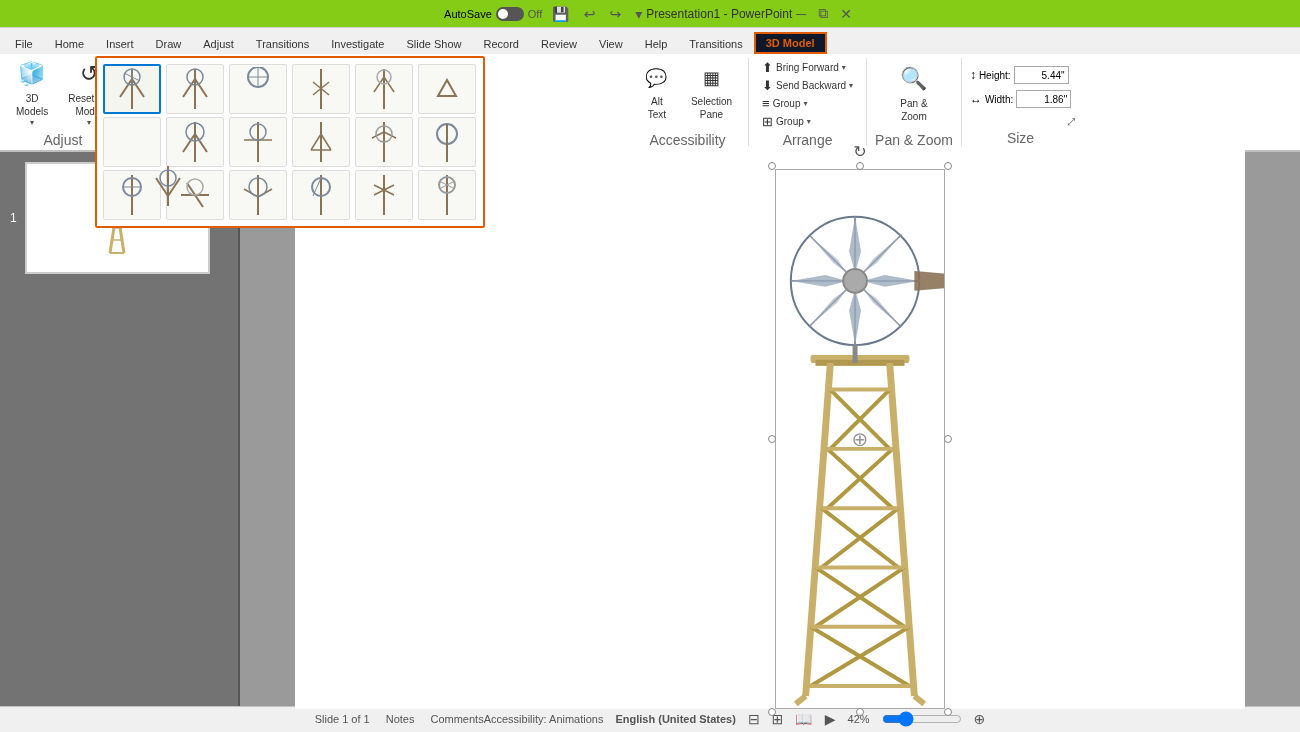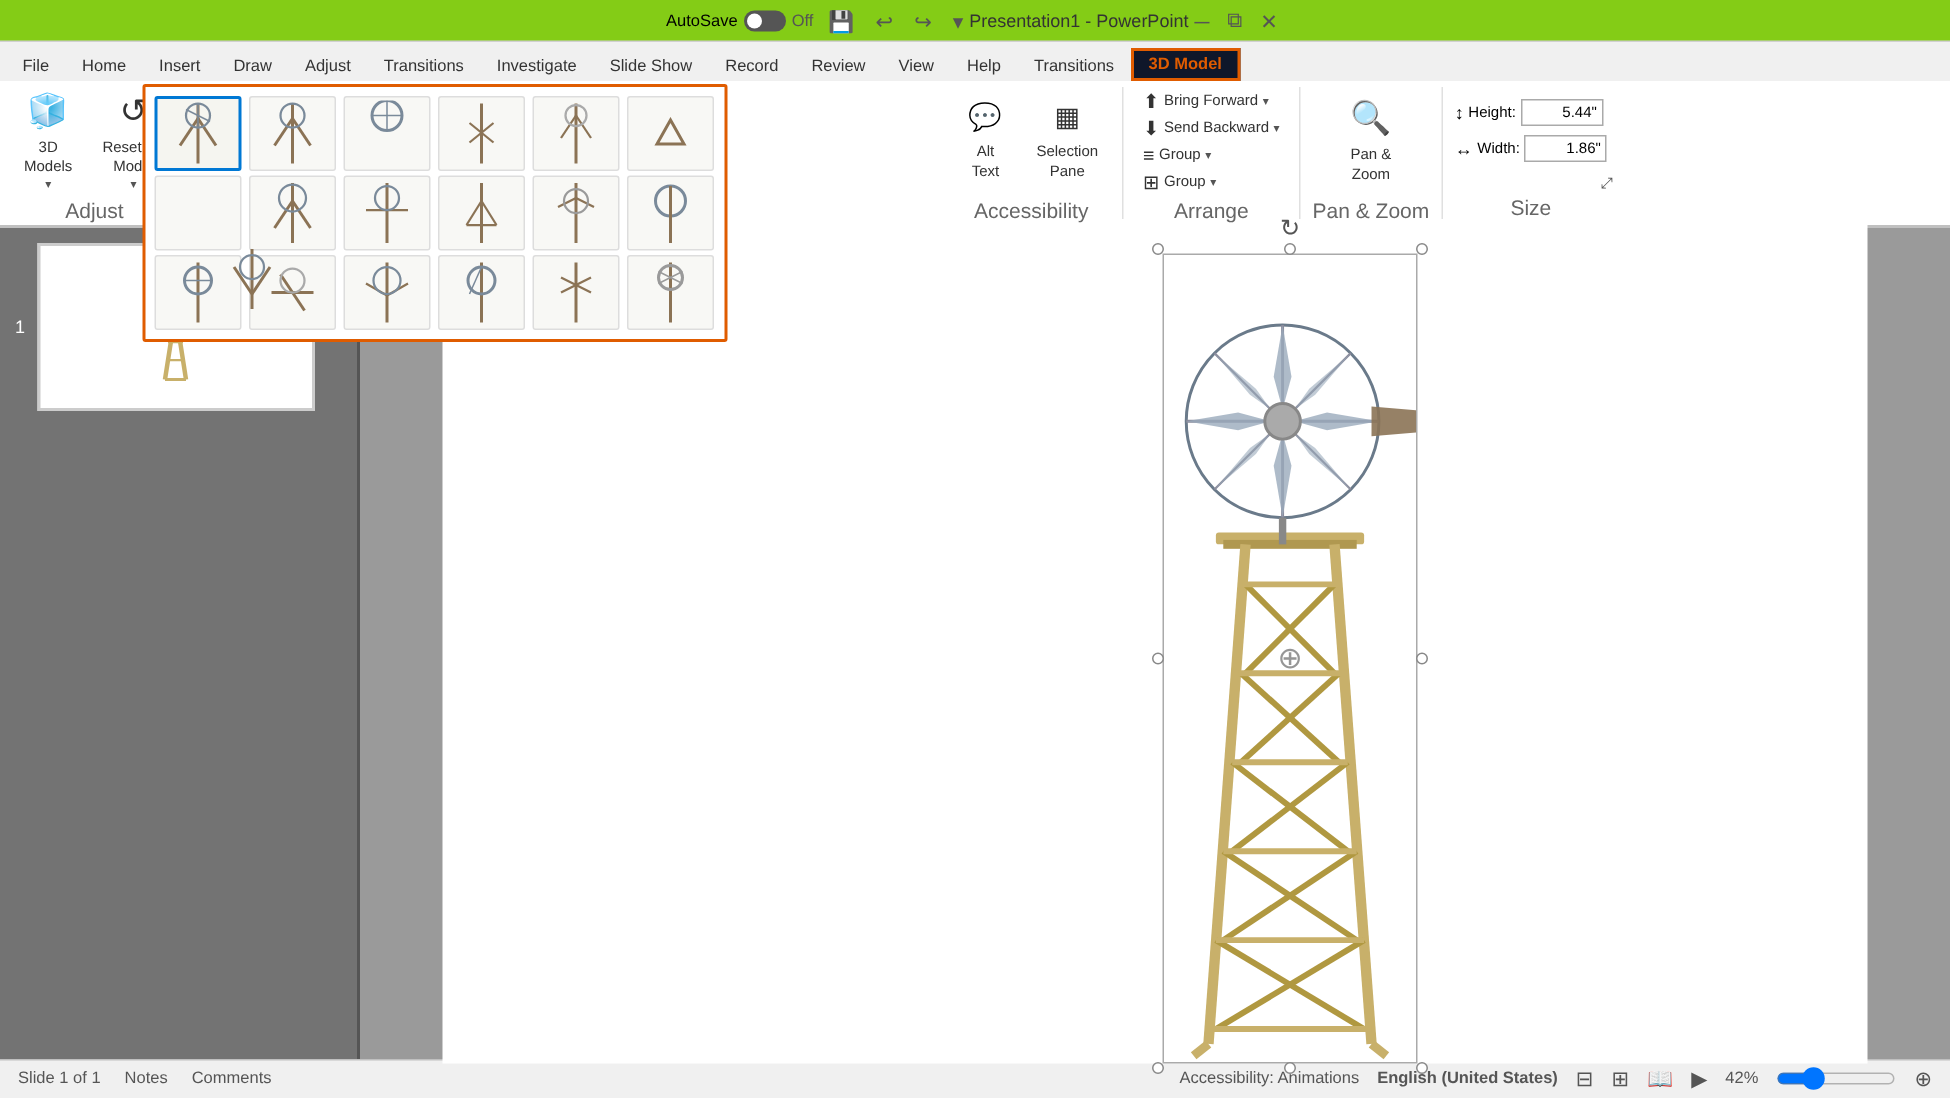--- a/index.html
+++ b/index.html
@@ -183,21 +183,21 @@
     
     .status-bar {
       height: 24px;
       background: #f0f0f0;
       border-top: 1px solid #c0c0c0;
       display: flex;
       align-items: center;
       padding: 0 12px;
       font-size: 11px;
       color: #555;
-      justify-content: space-between;
+      justify-content: center;
     }
 
     
     .windmill-svg { width: 100%; height: 100%; }
   </style>
 </head>
 <body>
 
 <div class="title-bar">
   <div class="title-bar-left">

